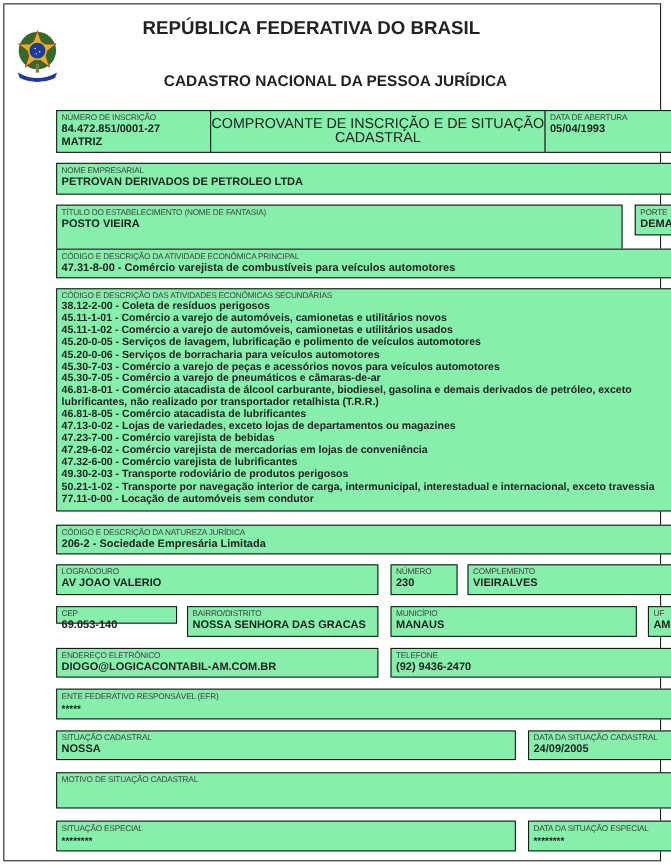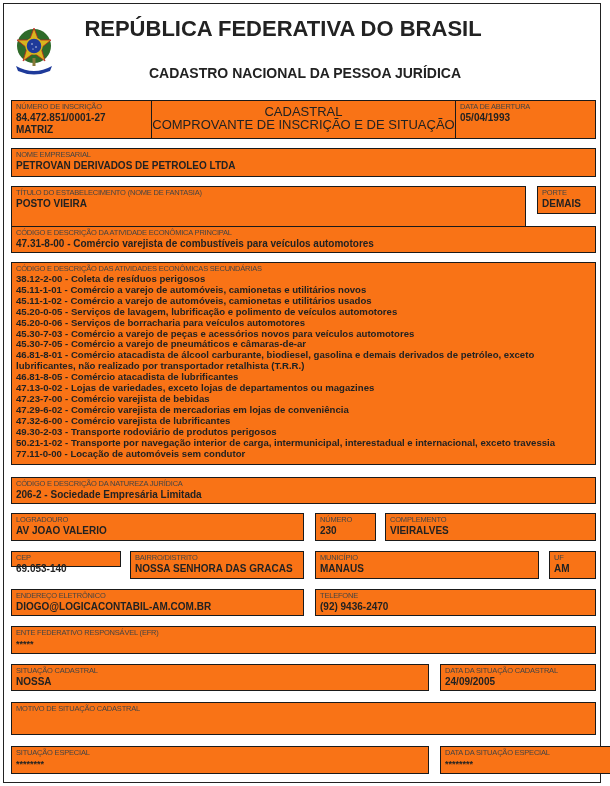--- a/index.html
+++ b/index.html
@@ -1,21 +1,21 @@
 <!DOCTYPE html>
 <html><head>
   <meta charset="utf-8">
   <style>
     html, body { margin: 0; padding: 0; background: #ffffff; }
     body { width: 610px; height: 786px; position: relative; overflow: hidden; font-family: "Liberation Sans", sans-serif; color: #1a1a1a; }
     .outer { position: absolute; left: 3px; top: 3px; width: 598px; height: 780px; border: 1px solid #222; box-sizing: border-box; }
-    .hdr1 { position: absolute; left: 0; width: 566px; top: 16px; text-align: center; font-size: 22px; font-weight: bold; color: #222; }
+    .hdr1 { position: absolute; left: 0; width: 566px; top: 16px; text-align: center; font-size: 17px; font-weight: bold; color: #222; }
     .hdr2 { position: absolute; left: 0; width: 610px; top: 65px; text-align: center; font-size: 14px; font-weight: bold; color: #222; }
     .crest { position: absolute; left: 13px; top: 26px; width: 42px; height: 50px; }
-    .box { position: absolute; border: 1px solid #1a1a1a; box-sizing: border-box; background: #f97316; }
+    .box { position: absolute; border: 1px solid #1a1a1a; box-sizing: border-box; background: #86efac; margin-left: 40px; }
     .lbl { position: absolute; left: 4px; top: 1px; font-size: 7.5px; color: #444; letter-spacing: -0.2px; white-space: nowrap; text-transform: uppercase; }
     .val { position: absolute; left: 4px; top: 11px; font-size: 10px; font-weight: bold; color: #222; white-space: nowrap; }
     .val2 { position: absolute; left: 4px; top: 23px; font-size: 10px; font-weight: bold; color: #222; }
     .stars { font-size: 9px; font-weight: bold; top: 12px; }
     .title-box { display: flex; align-items: flex-start; justify-content: center; text-align: center; font-size: 13px; color: #222; line-height: 13px; padding-top: 4px; }
     .sec-list { position: absolute; left: 4px; top: 11px; right: 4px; font-size: 9.6px; font-weight: bold; color: #222; line-height: 10.9px; }
     .sec-item { display: block; }
   </style>
 </head>
 <body>
@@ -36,22 +36,22 @@
 <div class="hdr1">REPÚBLICA FEDERATIVA DO BRASIL</div>
 <div class="hdr2">CADASTRO NACIONAL DA PESSOA JURÍDICA</div>
 
 <div class="box" style="left:11px; top:100px; width:141px; height:39px;">
   <span class="lbl">NÚMERO DE INSCRIÇÃO</span>
   <span class="val">84.472.851/0001-27</span>
   <span class="val2">MATRIZ</span>
 </div>
 <div class="box title-box" style="left:151px; top:100px; width:305px; height:39px;">
   <div>
+    <div>COMPROVANTE DE INSCRIÇÃO E DE SITUAÇÃO</div>
     <div>CADASTRAL</div>
-    <div>COMPROVANTE DE INSCRIÇÃO E DE SITUAÇÃO</div>
   </div>
 </div>
 <div class="box" style="left:455px; top:100px; width:141px; height:39px;">
   <span class="lbl">DATA DE ABERTURA</span>
   <span class="val">05/04/1993</span>
 </div>
 
 <div class="box" style="left:11px; top:148px; width:585px; height:29px;">
   <span class="lbl">NOME EMPRESARIAL</span>
   <span class="val">PETROVAN DERIVADOS DE PETROLEO LTDA</span>

